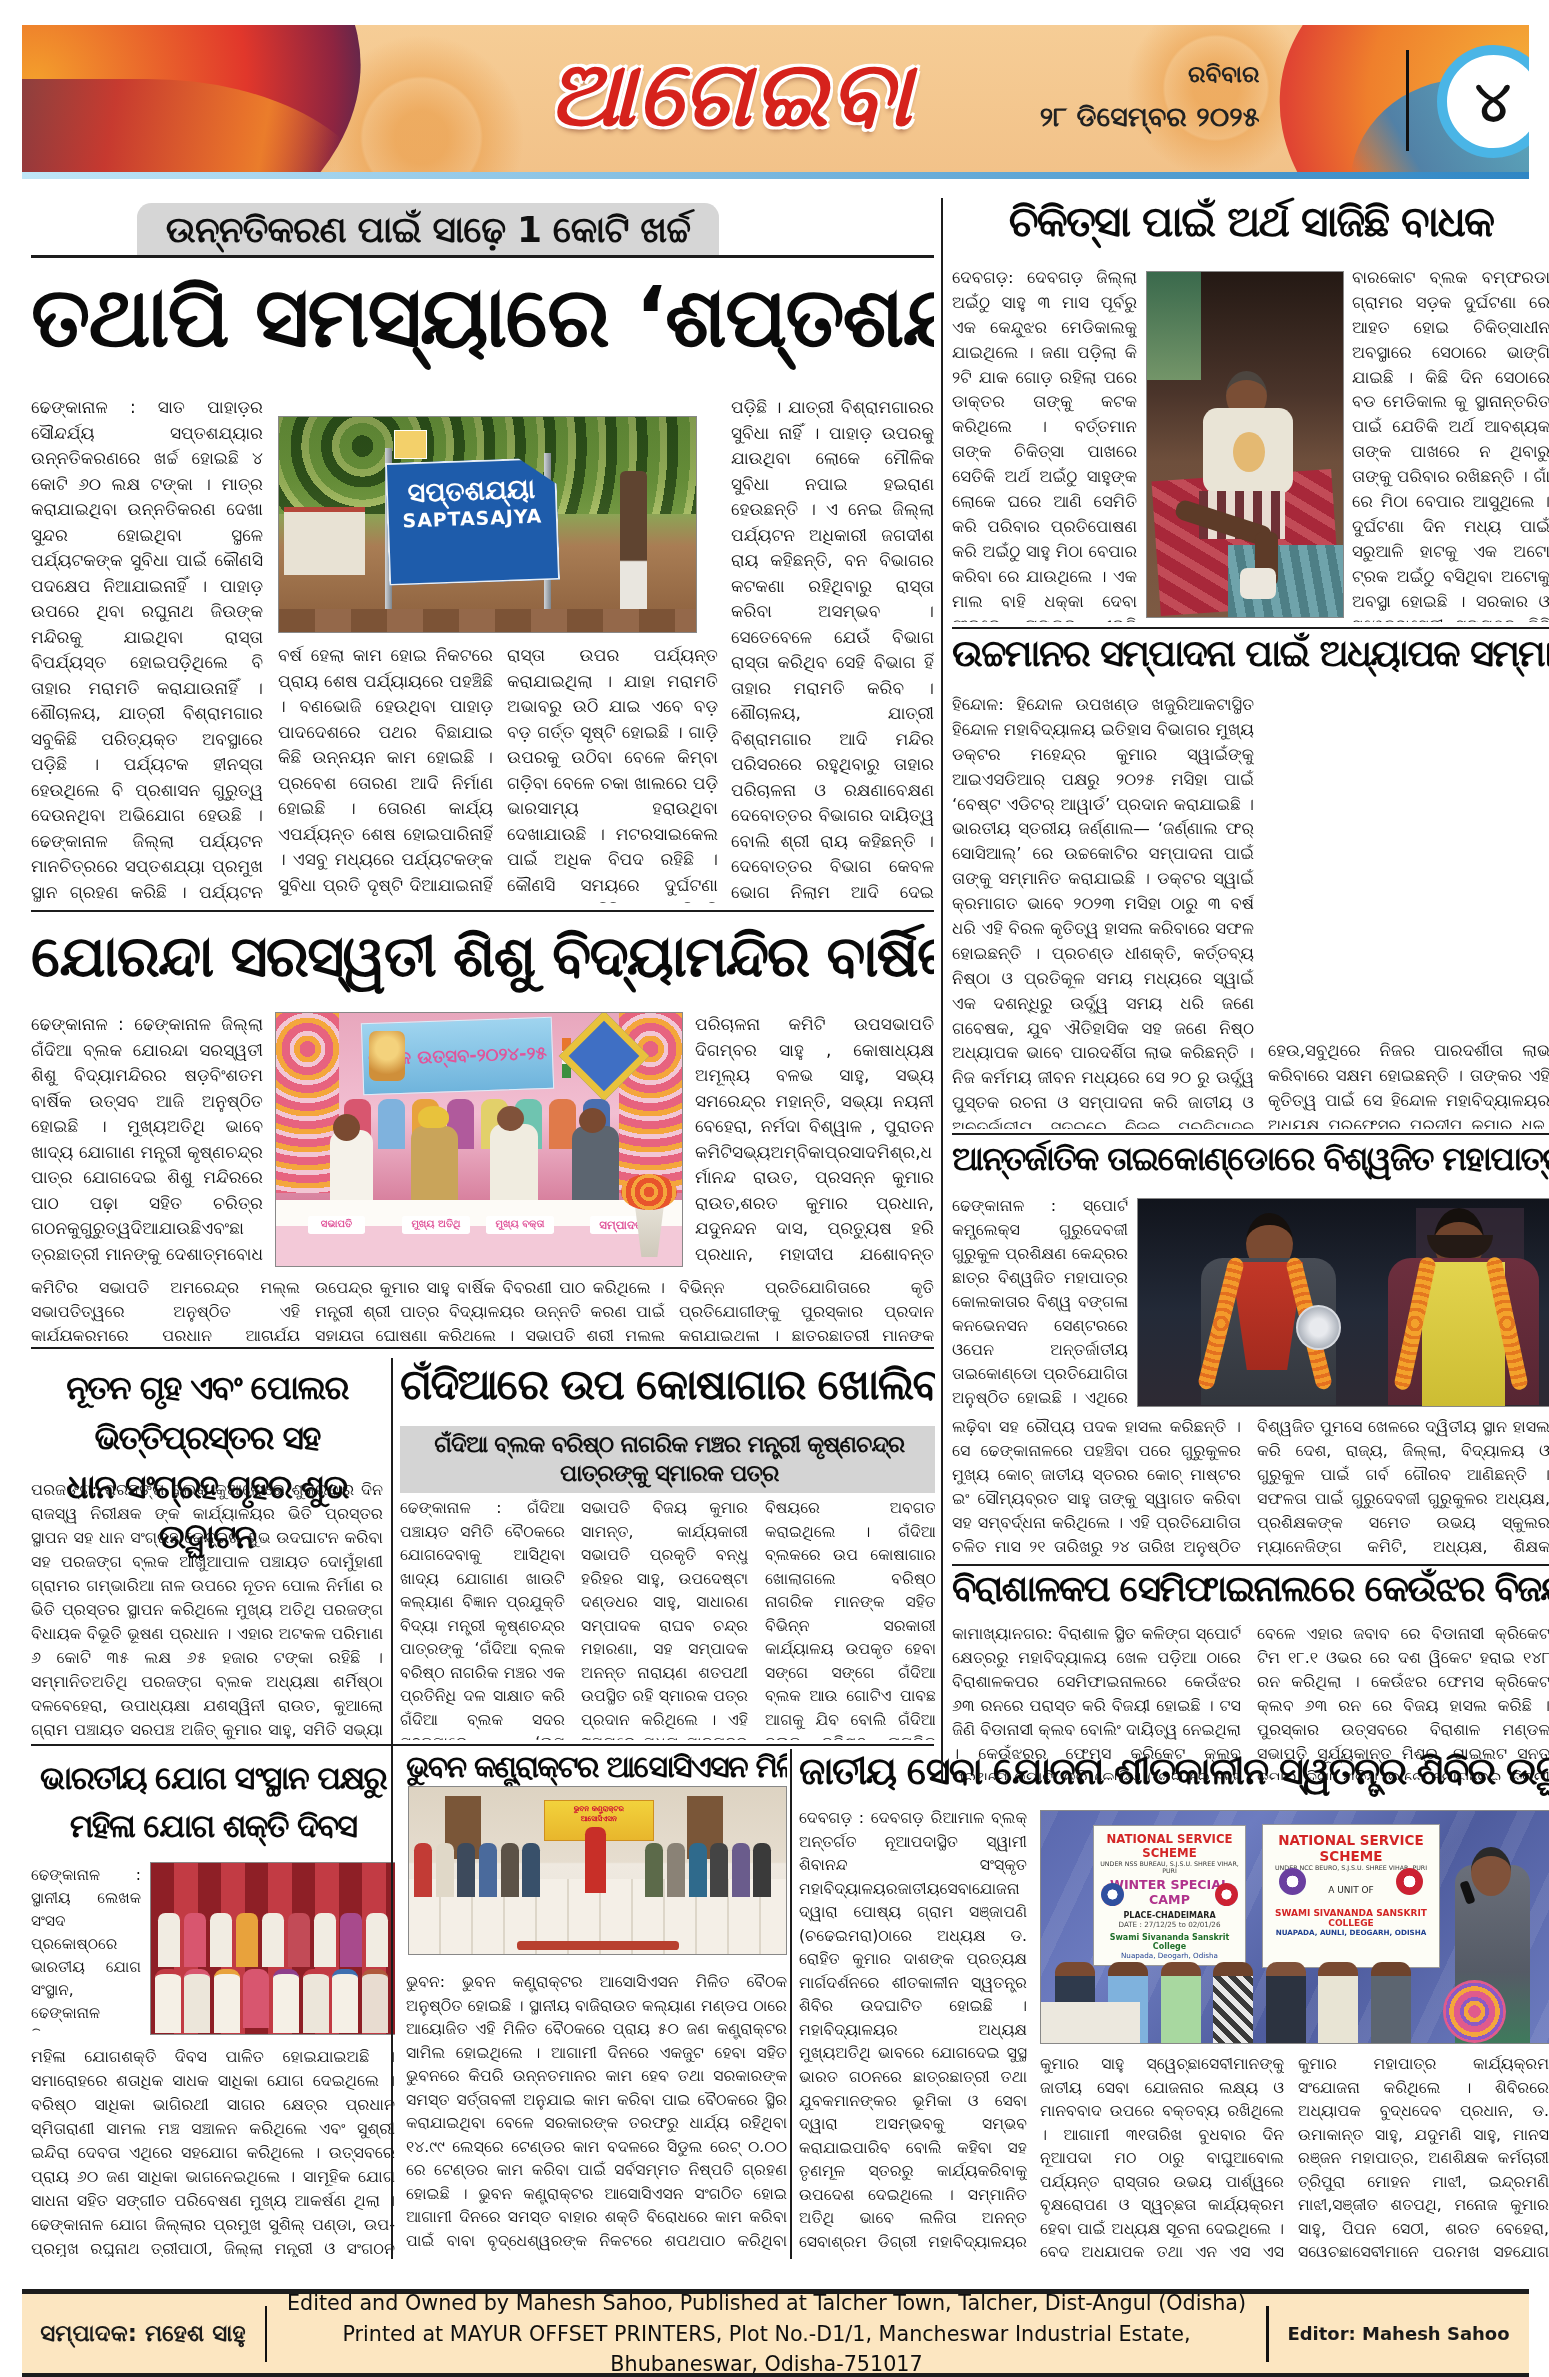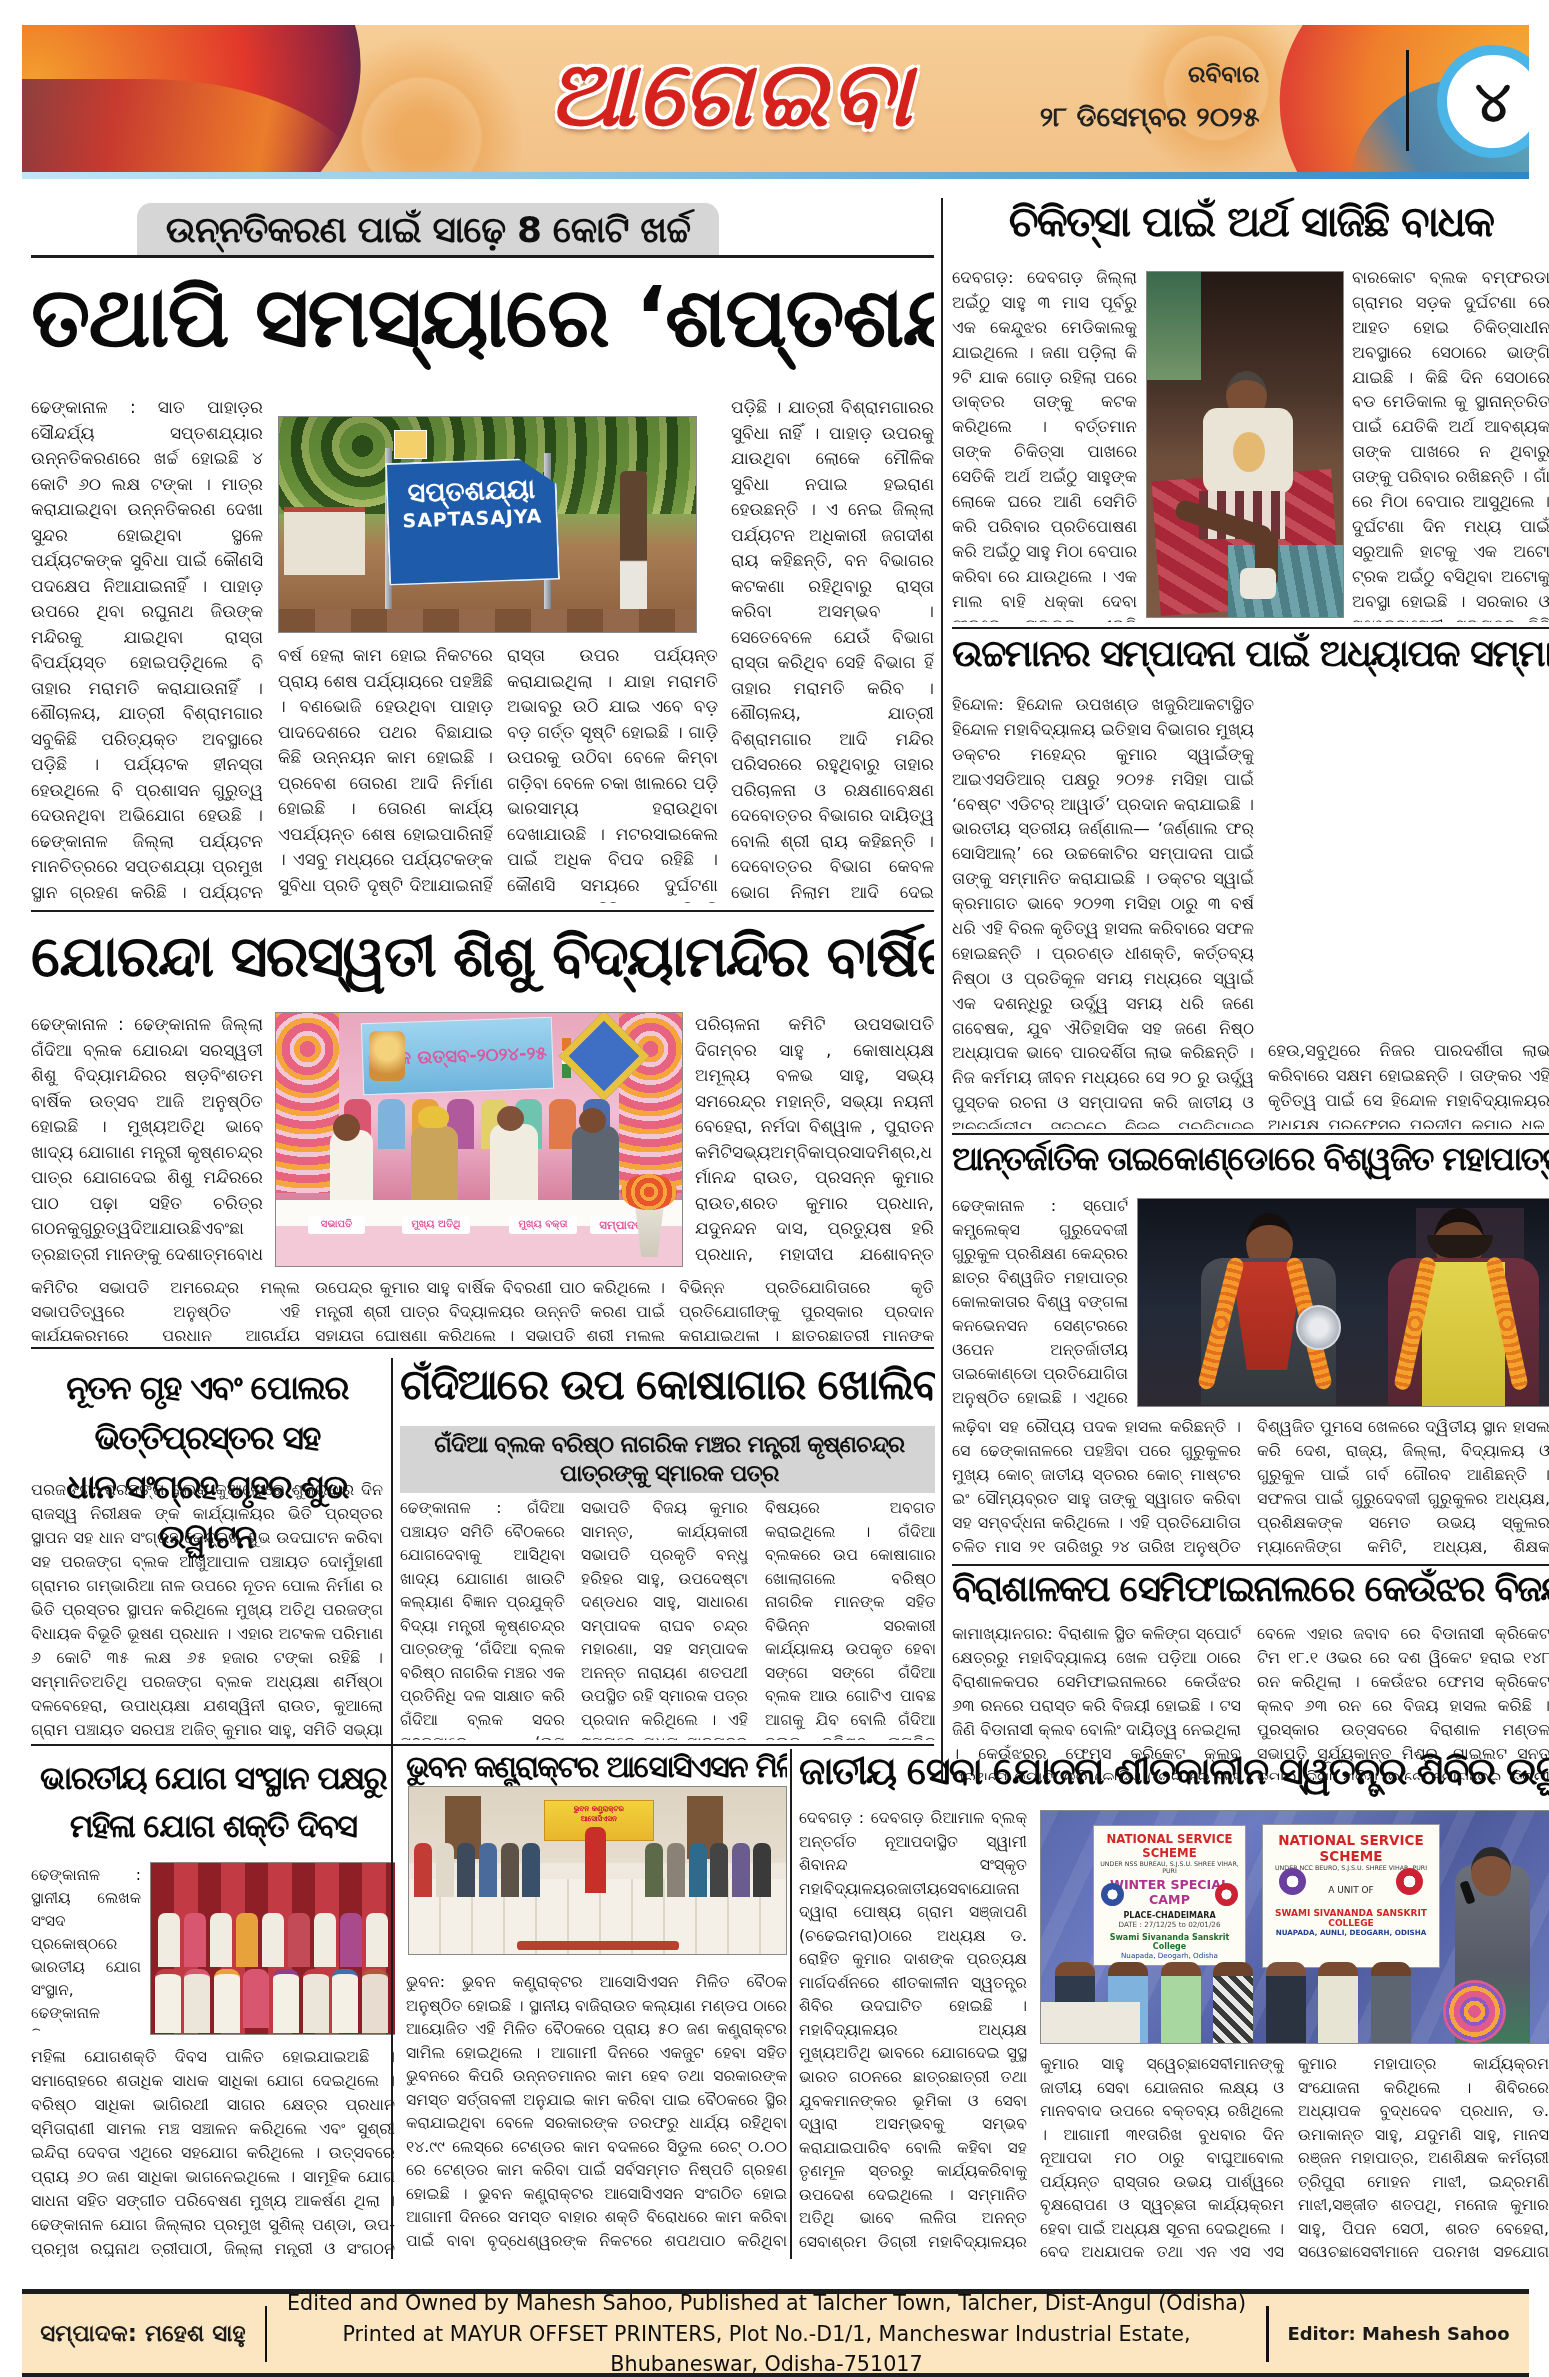--- a/index.html
+++ b/index.html
@@ -53,21 +53,21 @@
   <div class="dateblk">
     <div class="daytxt">ରବିବାର</div>
     <div class="datetxt">୨୮ ଡିସେମ୍ବର ୨୦୨୫</div>
   </div>
   <div class="hdr-vline" style="left:1384px;top:25px;height:101px;"></div>
   <div class="pagecircle" style="left:1415px;top:20px;">୪</div>
 </div>
 <div class="bluestrip"></div>
 
 <div class="art" style="left:31px;top:192px;width:903px;height:718px;">
-  <div class="kicker" style="left:106px;top:10.8px;width:582px;height:52px;line-height:54px;">ଉନ୍ନତିକରଣ ପାଇଁ ସାଢ଼େ 8 କୋଟି ଖର୍ଚ୍ଚ</div>
+  <div class="kicker" style="left:106px;top:10.8px;width:582px;height:52px;line-height:54px;">ଉନ୍ନତିକରଣ ପାଇଁ ସାଢ଼େ 1 କୋଟି ଖର୍ଚ୍ଚ</div>
   <div class="hline" style="left:0;top:63px;width:903px;"></div>
   <div class="bighead" style="left:0;top:70px;width:903px;font-size:83px;line-height:1.35;white-space:nowrap;">ତଥାପି ସମସ୍ୟାରେ ‘ଶପ୍ତଶଯ୍ୟା’</div>
   <div class="b" style="left:0;top:203px;width:232px;height:508px;">ଢେଙ୍କାନାଳ : ସାତ ପାହାଡ଼ର ସୌନ୍ଦର୍ଯ୍ୟ ସପ୍ତଶଯ୍ୟାର ଉନ୍ନତିକରଣରେ ଖର୍ଚ୍ଚ ହୋଇଛି ୪ କୋଟି ୬୦ ଲକ୍ଷ ଟଙ୍କା । ମାତ୍ର କରାଯାଇଥିବା ଉନ୍ନତିକରଣ ଦେଖା ସୁନ୍ଦର ହୋଇଥିବା ସ୍ଥଳେ ପର୍ଯ୍ୟଟକଙ୍କ ସୁବିଧା ପାଇଁ କୌଣସି ପଦକ୍ଷେପ ନିଆଯାଇନାହିଁ । ପାହାଡ଼ ଉପରେ ଥିବା ରଘୁନାଥ ଜିଉଙ୍କ ମନ୍ଦିରକୁ ଯାଇଥିବା ରାସ୍ତା ବିପର୍ଯ୍ୟସ୍ତ ହୋଇପଡ଼ିଥିଲେ ବି ତାହାର ମରାମତି କରାଯାଉନାହିଁ । ଶୌଚାଳୟ, ଯାତ୍ରୀ ବିଶ୍ରାମଗାର ସବୁକିଛି ପରିତ୍ୟକ୍ତ ଅବସ୍ଥାରେ ପଡ଼ିଛି । ପର୍ଯ୍ୟଟକ ହୀନସ୍ତା ହେଉଥିଲେ ବି ପ୍ରଶାସନ ଗୁରୁତ୍ୱ ଦେଉନଥିବା ଅଭିଯୋଗ ହେଉଛି । ଢେଙ୍କାନାଳ ଜିଲ୍ଲା ପର୍ଯ୍ୟଟନ ମାନଚିତ୍ରରେ ସପ୍ତଶଯ୍ୟା ପ୍ରମୁଖ ସ୍ଥାନ ଗ୍ରହଣ କରିଛି । ପର୍ଯ୍ୟଟନ ଋତୁରେ ରାଜ୍ୟର ବିଭିନ୍ନ ପ୍ରାନ୍ତରୁ ଏଠାକୁ ଲୋକଙ୍କ ଆଗମନ ହୋଇଥାଏ । ଦୀର୍ଘ ବର୍ଷ ଧରି ଏହା ଅବହେଳିତ ହୋଇ ପଡ଼ିଥିଲା । ୨୦୨୦-୨୧ ଆର୍ଥିକ ବର୍ଷରେ ରାଜ୍ୟ ସରକାର ୪ କୋଟି ୬୦ ଲକ୍ଷ ଟଙ୍କା ଉନ୍ନୟନ ପାଇଁ ମଞ୍ଜୁର କରିଥିଲେ । ଓଟିସି ଏହାର କାମ କରିବ ବୋଲି ଦୀର୍ଘ ବର୍ଷ ଟଙ୍କା ପଡ଼ିରହିଥିଲେ ହେଁ, କାମ ହେଉନଥିଲା । ଶେଷରେ ପ୍ରଶାସନର ନିଦ ଭାଙ୍ଗିଥିଲା । ଦୁଇ</div>
   <div class="photo" style="left:247px;top:224px;width:417px;height:215px;background:linear-gradient(180deg,#3d5c23 0%,#5d7f33 30%,#8ca456 45%,#a97d54 60%,#8a5e3c 100%);">
     <div class="abs" style="left:0;top:0;width:100%;height:45%;background:repeating-radial-gradient(circle at 20% 30%,rgba(34,68,20,.8) 0 10.8px,rgba(104,146,58,.7) 10.8px 23px,rgba(197,214,120,.5) 23px 30.5px);"></div>
     <div class="abs" style="left:5.4px;top:90px;width:81px;height:63px;background:#e8e2d4;border-top:5.4px solid #b5473a;"></div>
     <div class="abs" style="left:106px;top:30.5px;width:7.2px;height:171px;background:linear-gradient(90deg,#cfd3d8,#7e868e);"></div>
     <div class="abs" style="left:265px;top:36px;width:7.2px;height:171px;background:linear-gradient(90deg,#cfd3d8,#7e868e);"></div>
     <div class="sign-board" style="left:108px;top:43px;width:167px;height:106px;padding-top:12.6px;">
       <div style="font-size:27px;font-weight:bold;">ସପ୍ତଶଯ୍ୟା</div>
@@ -160,21 +160,21 @@
     <div class="abs" style="left:57px;top:101px;width:27px;height:27px;border-radius:50%;background:#7a4a31;"></div>
     <div class="abs" style="left:135px;top:113px;width:47px;height:79px;background:#c9a45a;border-radius:12.6px 12.6px 0 0;"></div>
     <div class="abs" style="left:142px;top:93px;width:30.5px;height:21.5px;border-radius:50% 50% 9px 9px;background:#e8c23c;"></div>
     <div class="abs" style="left:214px;top:111px;width:48px;height:83px;background:#f0ece0;border-radius:12.6px 12.6px 0 0;"></div>
     <div class="abs" style="left:221px;top:93px;width:27px;height:25px;border-radius:50%;background:#80523a;"></div>
     <div class="abs" style="left:296px;top:113px;width:47px;height:81px;background:#5c6570;border-radius:12.6px 12.6px 0 0;"></div>
     <div class="abs" style="left:303px;top:95px;width:27px;height:25px;border-radius:50%;background:#7a4a31;"></div>
     <div class="abs" style="left:0;bottom:0;width:100%;height:66px;background:linear-gradient(180deg,#fdfbf7 0 40%,#f3c9d8 40%);"></div>
     <div class="nameplate" style="left:32px;bottom:32px;width:57px;height:18px;">ସଭାପତି</div>
     <div class="nameplate" style="left:126px;bottom:32px;width:68px;height:18px;">ମୁଖ୍ୟ ଅତିଥି</div>
-    <div class="nameplate" style="left:233px;bottom:32px;width:68px;height:18px;">ମୁଖ୍ୟ ବକ୍ତା</div>
+    <div class="nameplate" style="left:210px;bottom:32px;width:68px;height:18px;">ମୁଖ୍ୟ ବକ୍ତା</div>
     <div class="nameplate" style="left:314px;bottom:32px;width:63px;height:18px;font-size:11.7px;">ସମ୍ପାଦକ</div>
     <div class="abs" style="right:12.6px;bottom:9px;width:40px;height:57px;background:linear-gradient(180deg,#e8e4da,#cfc9bb);clip-path:polygon(12% 0,88% 0,70% 100%,30% 100%);"></div>
     <div class="abs" style="right:5.4px;bottom:56px;width:56px;height:36px;background:repeating-radial-gradient(circle,#e8542c 0 5.4px,#f4a63c 5.4px 9px);border-radius:50%;"></div>
   </div>
   <div class="b" style="left:664px;top:93px;width:239px;height:257px;">ପରିଚାଳନା କମିଟି ଉପସଭାପତି ଦିଗମ୍ବର ସାହୁ , କୋଷାଧ୍ୟକ୍ଷ ଅମୂଲ୍ୟ ବଳଭ ସାହୁ, ସଭ୍ୟ ସମରେନ୍ଦ୍ର ମହାନ୍ତି, ସଭ୍ୟା ନୟନୀ ବେହେରା, ନର୍ମଦା ବିଶ୍ୱାଳ , ପୁରାତନ କମିଟିସଭ୍ୟଅମ୍ବିକାପ୍ରସାଦମିଶ୍ର,ଧର୍ମାନନ୍ଦ ରାଉତ, ପ୍ରସନ୍ନ କୁମାର ରାଉତ,ଶରତ କୁମାର ପ୍ରଧାନ, ଯଦୁନନ୍ଦନ ଦାସ, ପ୍ରତ୍ୟୁଷ ହରି ପ୍ରଧାନ, ମହାଦୀପ ଯଶୋବନ୍ତ ମହିମା ପ୍ରମୁଖ ଯୋଗଦେଇଥିଲେ ।   ନୃତ୍ୟଗୁରୁ ଦେବଯାନୀ ସାହୁ ଓ ସମସ୍ତ ଆଚାର୍ଯ୍ୟ ଆଚାର୍ଯ୍ୟା ମାନେ ସାଂସ୍କୃତିକ କାର୍ଯ୍ୟକ୍ରମ ପରିଚାଳନାରେ ସହାୟତା କରିଥିଲେ ।</div>
   <div class="b" style="left:0;top:357px;width:269px;height:65px;font-size:16px;">କମିଟିର ସଭାପତି ଅମରେନ୍ଦ୍ର ମଲ୍ଲ ସଭାପତିତ୍ୱରେ ଅନୁଷ୍ଠିତ ଏହି କାର୍ଯ୍ୟକ୍ରମରେ ପ୍ରଧାନ ଆଚାର୍ଯ୍ୟ ପୂର୍ଣ୍ଣଚନ୍ଦ୍ର ହୋତା ପ୍ରାରମ୍ଭିକ ସୂଚନା ଓ ଅତିଥି ମାନଙ୍କ ପରିଚୟ ପ୍ରଦାନ କରିଥିଲେ । ସଂପାଦକ</div>
   <div class="b" style="left:284px;top:357px;width:350px;height:65px;font-size:16px;">ଉପେନ୍ଦ୍ର କୁମାର ସାହୁ ବାର୍ଷିକ ବିବରଣୀ ପାଠ କରିଥିଲେ । ମନ୍ତ୍ରୀ ଶ୍ରୀ ପାତ୍ର ବିଦ୍ୟାଳୟର ଉନ୍ନତି କରଣ ପାଇଁ ସହାୟତା ଘୋଷଣା କରିଥିଲେ ।  ସଭାପତି ଶ୍ରୀ ମଲ୍ଲ ଧନ୍ୟବାଦ ଅର୍ପଣ କରିଥିଲେ ।</div>
   <div class="b" style="left:648px;top:357px;width:255px;height:65px;font-size:16px;">ବିଭିନ୍ନ ପ୍ରତିଯୋଗିତାରେ କୃତି ପ୍ରତିଯୋଗୀଙ୍କୁ ପୁରସ୍କାର ପ୍ରଦାନ କରାଯାଇଥିଲା ।  ଛାତ୍ରଛାତ୍ରୀ ମାନଙ୍କ ଦ୍ୱାରା ସାଂସ୍କୃତିକ କାର୍ଯ୍ୟକ୍ରମ ଅନୁଷ୍ଠିତ ହୋଇଥିଲା ।</div>
 </div>
 

